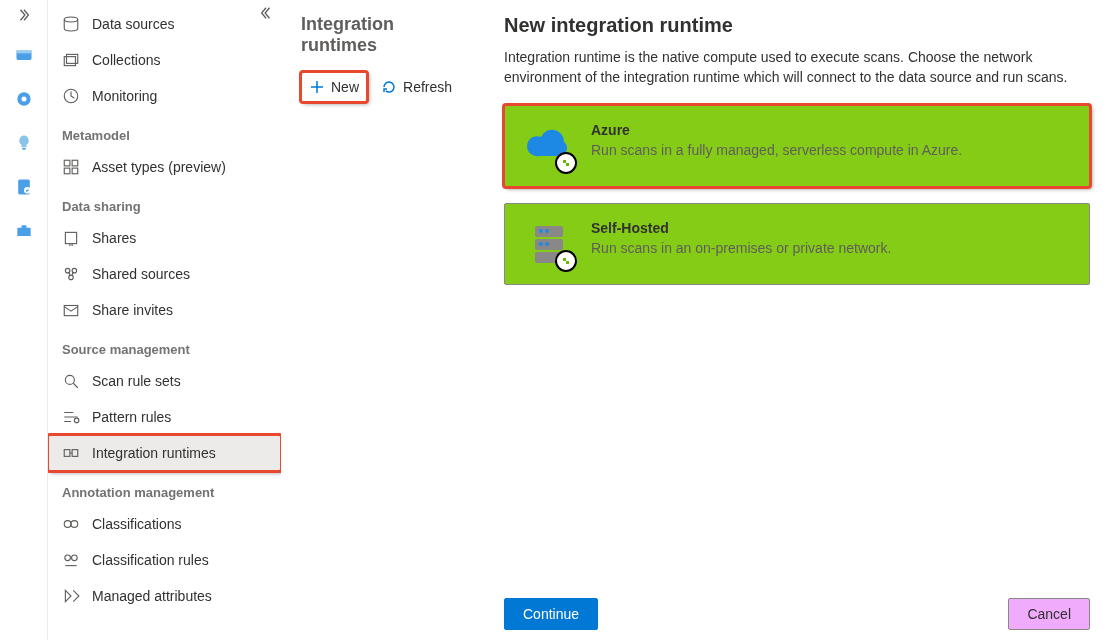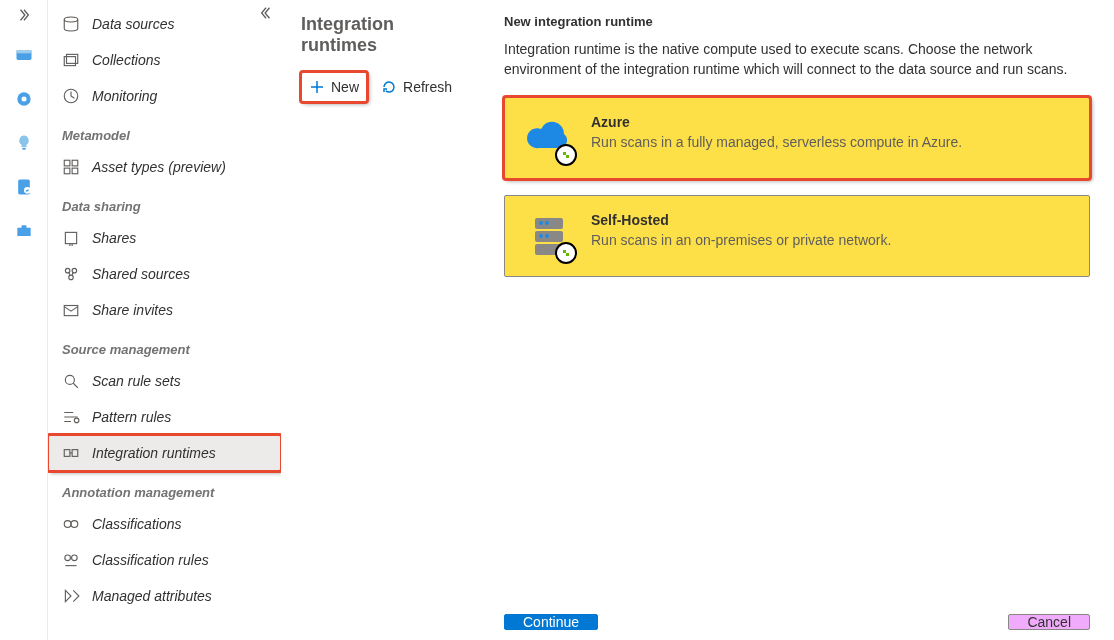--- a/index.html
+++ b/index.html
@@ -24,21 +24,20 @@
   }
   .ribbon .ricon svg { width:20px; height:20px; }
   .ribbon .ricon.active { color:#0078d4; }
 
   
   .sidenav {
     width:233px; background:#fff;
     position:relative; padding-top:6px;
     display:flex; flex-direction:column;
     overflow-y:auto;
-    font-style:italic;
   }
   .sidenav .collapse {
     position:absolute; top:6px; right:8px;
     color:#605e5c; font-size:12px; cursor:pointer;
   }
   .nav-item {
     display:flex; align-items:center; height:36px;
     padding-left:14px; cursor:pointer;
     color:#323130;
   }
@@ -77,45 +76,45 @@
   .midcol .colhead {
     font-weight:600; color:#323130; padding:6px 4px;
   }
 
   
   .rightpane {
     flex:1; display:flex; flex-direction:column;
     padding:14px 24px 10px 24px; min-width:0;
   }
   .rightpane h1 {
-    margin:0 0 10px 0; font-size:13px; font-weight:600;
+    margin:0 0 10px 0; font-size:20px; font-weight:600;
   }
   .rightpane .desc {
     color:#323130; line-height:20px; margin-bottom:18px;
   }
   .option-card {
     border:1px solid #8a8886; border-radius:2px;
     padding:16px 16px 16px 20px;
     display:flex; align-items:flex-start;
     cursor:pointer; margin-bottom:16px;
-    background:#fde047;
+    background:#84cc16;
   }
   .option-card .oicon {
     width:48px; height:48px; margin-right:18px;
     position:relative; flex-shrink:0;
   }
   .option-card .otitle { font-weight:600; margin-bottom:4px; }
   .option-card .odesc  { color:#605e5c; }
 
   .footer {
     margin-top:auto; display:flex; justify-content:space-between;
     border-top:0px solid #edebe9; padding-top:6px;
   }
   .btn {
-    height:16px; padding:0 18px; border-radius:2px; font-size:14px;
+    height:32px; padding:0 18px; border-radius:2px; font-size:14px;
     cursor:pointer; display:inline-flex; align-items:center; justify-content:center;
   }
   .btn-primary {
     background:#0078d4; color:#fff; border:1px solid #0078d4;
   }
   .btn-default {
     background:#f0abfc; color:#323130; border:1px solid #8a8886;
   }
 
   

